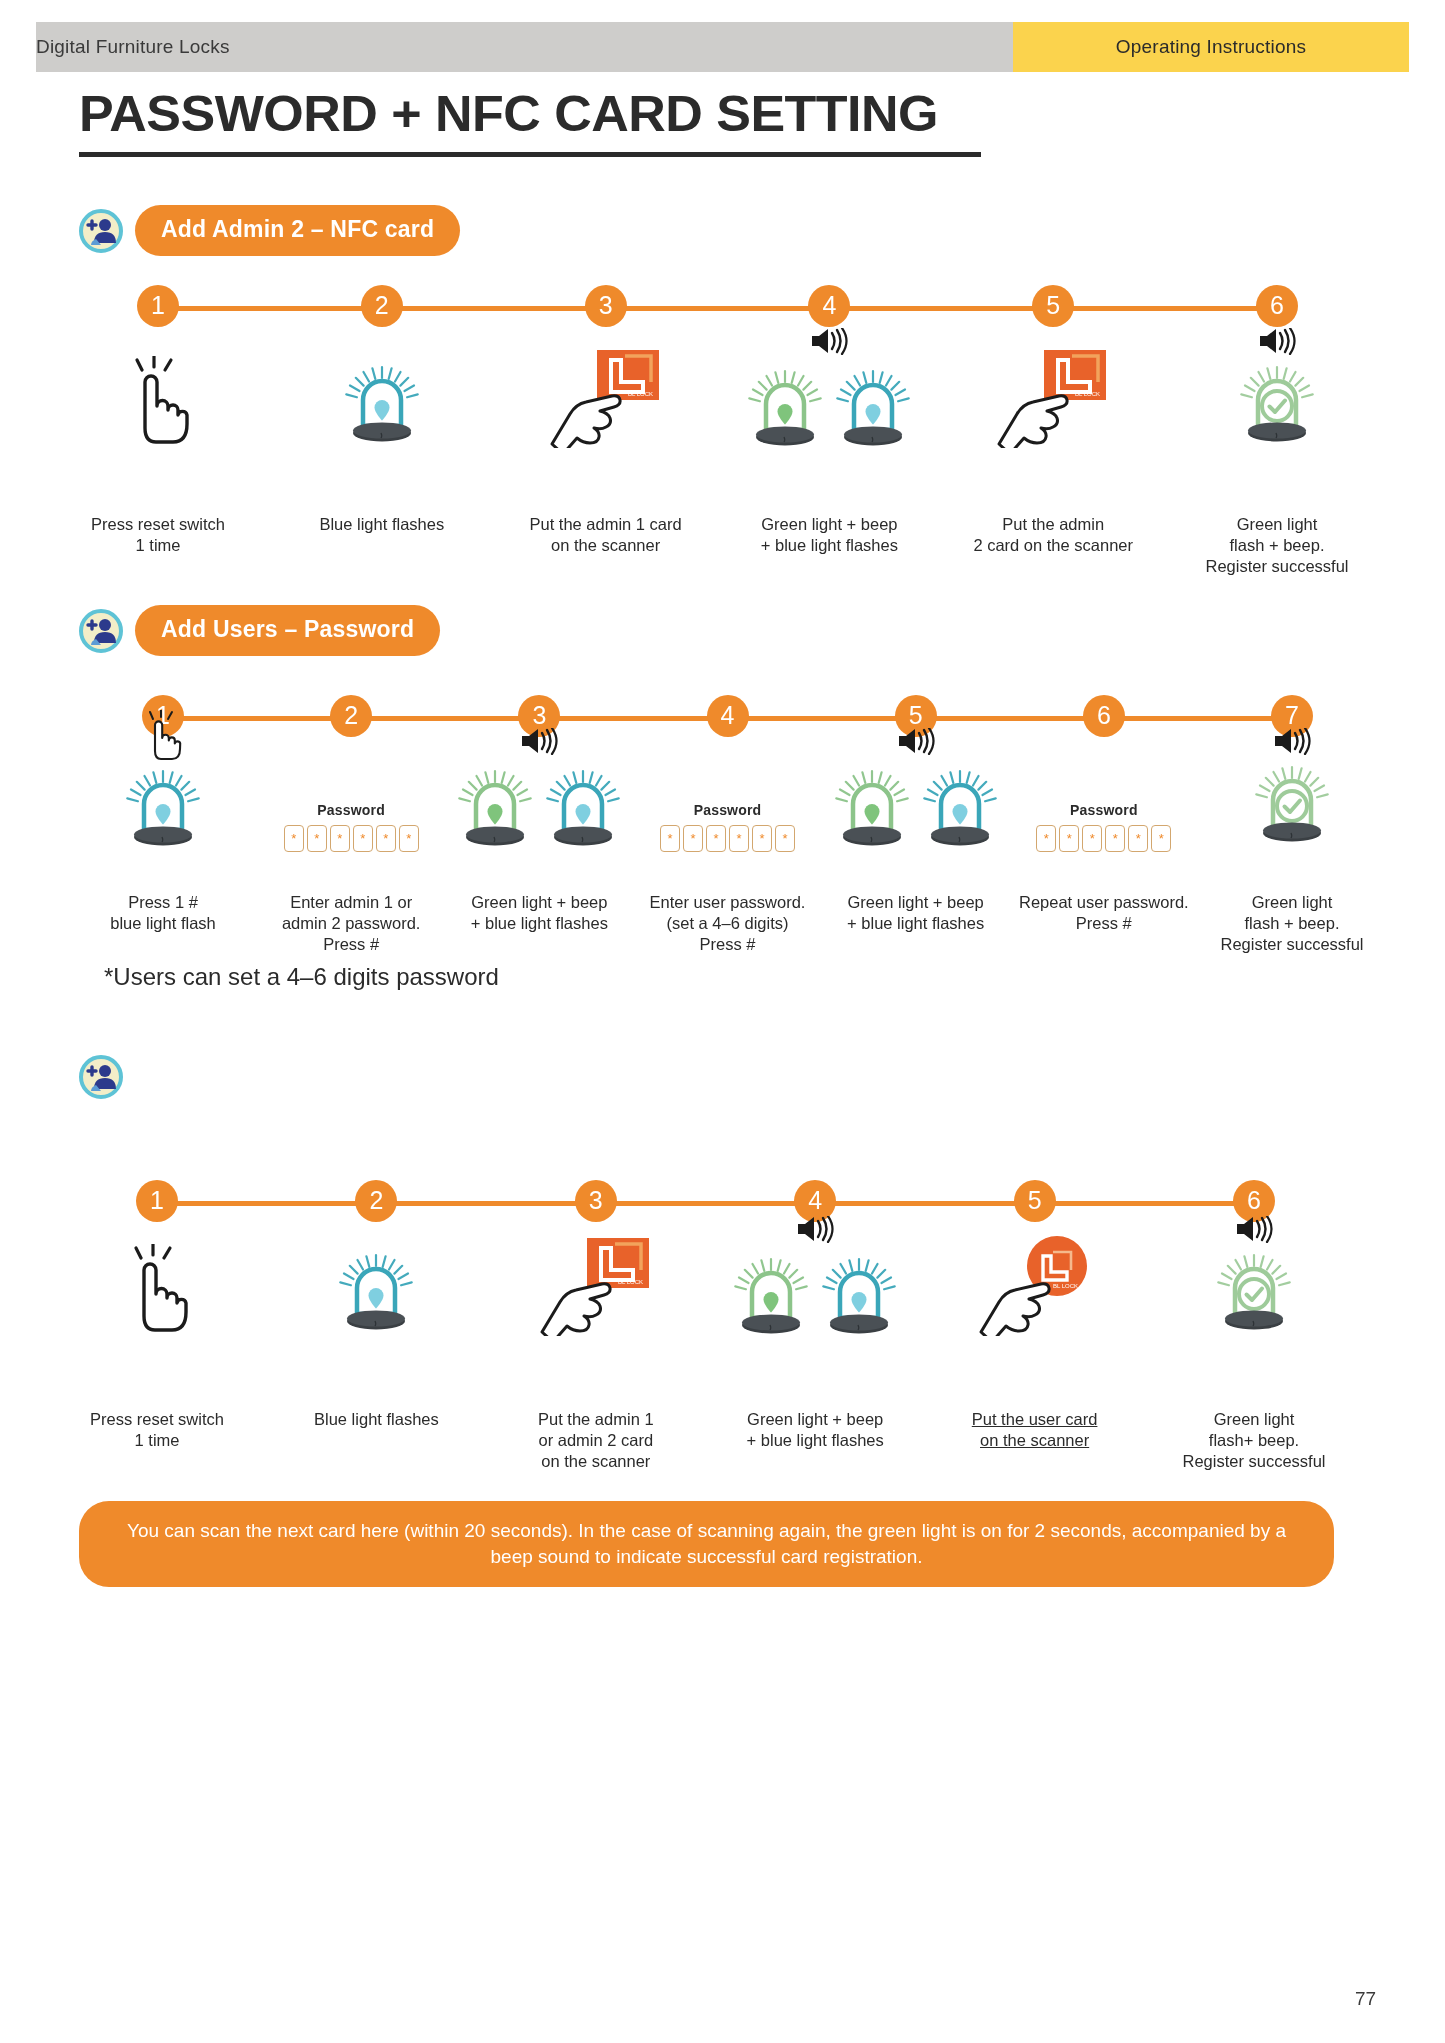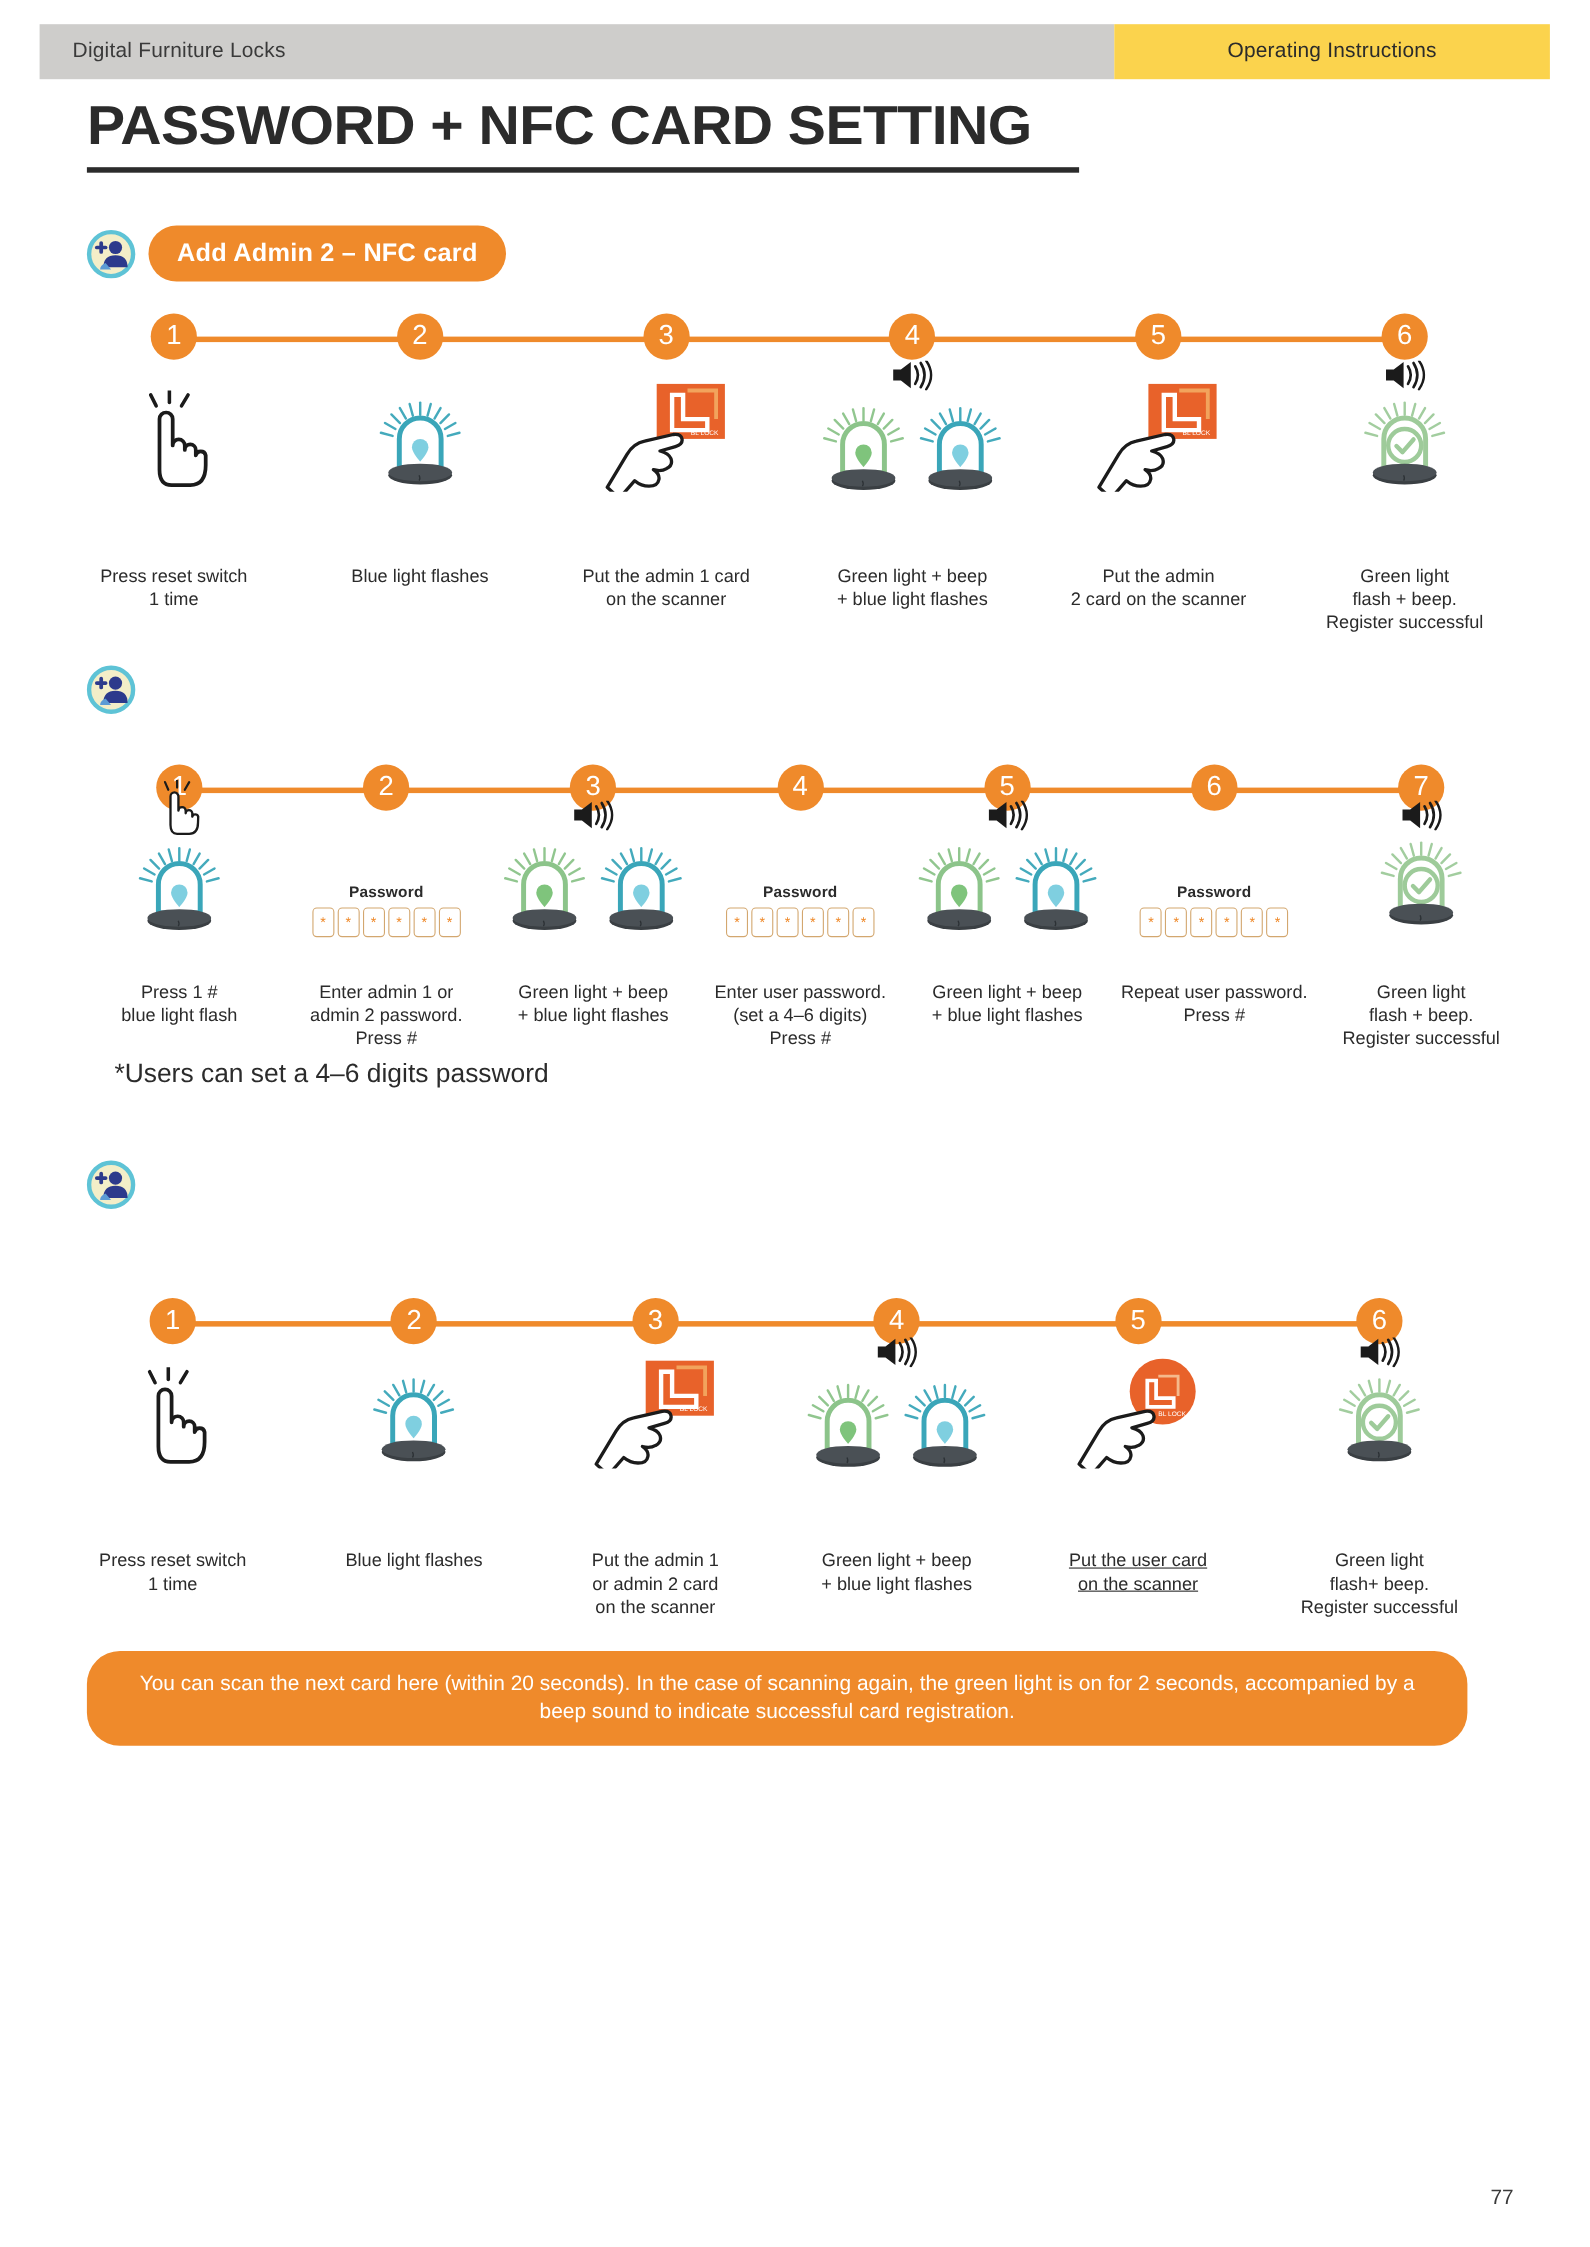--- a/index.html
+++ b/index.html
@@ -4,21 +4,21 @@
 <style>
   html,body{margin:0;padding:0;}
   body{
     width:1445px;height:2043px;background:#ffffff;
     font-family:"Liberation Sans",sans-serif;
     color:#2b2b2b;-webkit-font-smoothing:antialiased;
     position:relative;overflow:hidden;
   }
   
   .hdr{position:absolute;left:36px;top:22px;width:1373px;height:50px;display:flex;}
-  .hdr-left{flex:1;background:#cecdcb;display:flex;align-items:center;padding-left:30px;box-sizing:border-box;}
+  .hdr-left{flex:1;background:#cecdcb;display:flex;align-items:center;box-sizing:border-box;}
   .hdr-left span{font-size:19px;color:#3a3a3a;letter-spacing:.2px;}
   .hdr-right{width:396px;background:#fbd34d;display:flex;align-items:center;justify-content:center;}
   .hdr-right span{font-size:19px;color:#2b2b2b;letter-spacing:.2px;}
 
   
   .page-title{position:absolute;left:79px;top:88px;width:900px;}
   .page-title h1{
     margin:0;font-size:50px;line-height:1.05;font-weight:bold;
     letter-spacing:-0.5px;color:#2b2b2b;
     font-family:"Liberation Sans",sans-serif;
@@ -298,20 +298,21 @@
         <svg width="36" height="36" viewBox="0 0 36 36" xmlns="http://www.w3.org/2000/svg">
           <circle cx="22" cy="12" r="6" fill="#2c3a8c"></circle>
           <path d="M11 30 q0 -11 11 -11 q11 0 11 11 Z" fill="#2c3a8c"></path>
           <path d="M13 26 q-5 2 -5 6 h10 Z" fill="#5b9bd5"></path>
           <g stroke="#2c3a8c" stroke-width="3.4" stroke-linecap="round">
             <line x1="5" y1="12" x2="13" y2="12"></line>
             <line x1="9" y1="8" x2="9" y2="16"></line>
           </g>
         </svg>
       </div>
+      <div class="sec-pill">Add Users – Password</div>
     </div>
     <div class="rail" style="left:0;top:695px;width:1445px;">
       <div class="rail-line" style="left:163px;width:1129px;"></div>
       <div class="bubble" style="left:163px;">
         <b>1</b>
       </div>
       <div class="bubble" style="left:351.16666666666663px;">
         <b>2</b>
       </div>
       <div class="bubble" style="left:539.3333333333333px;">

